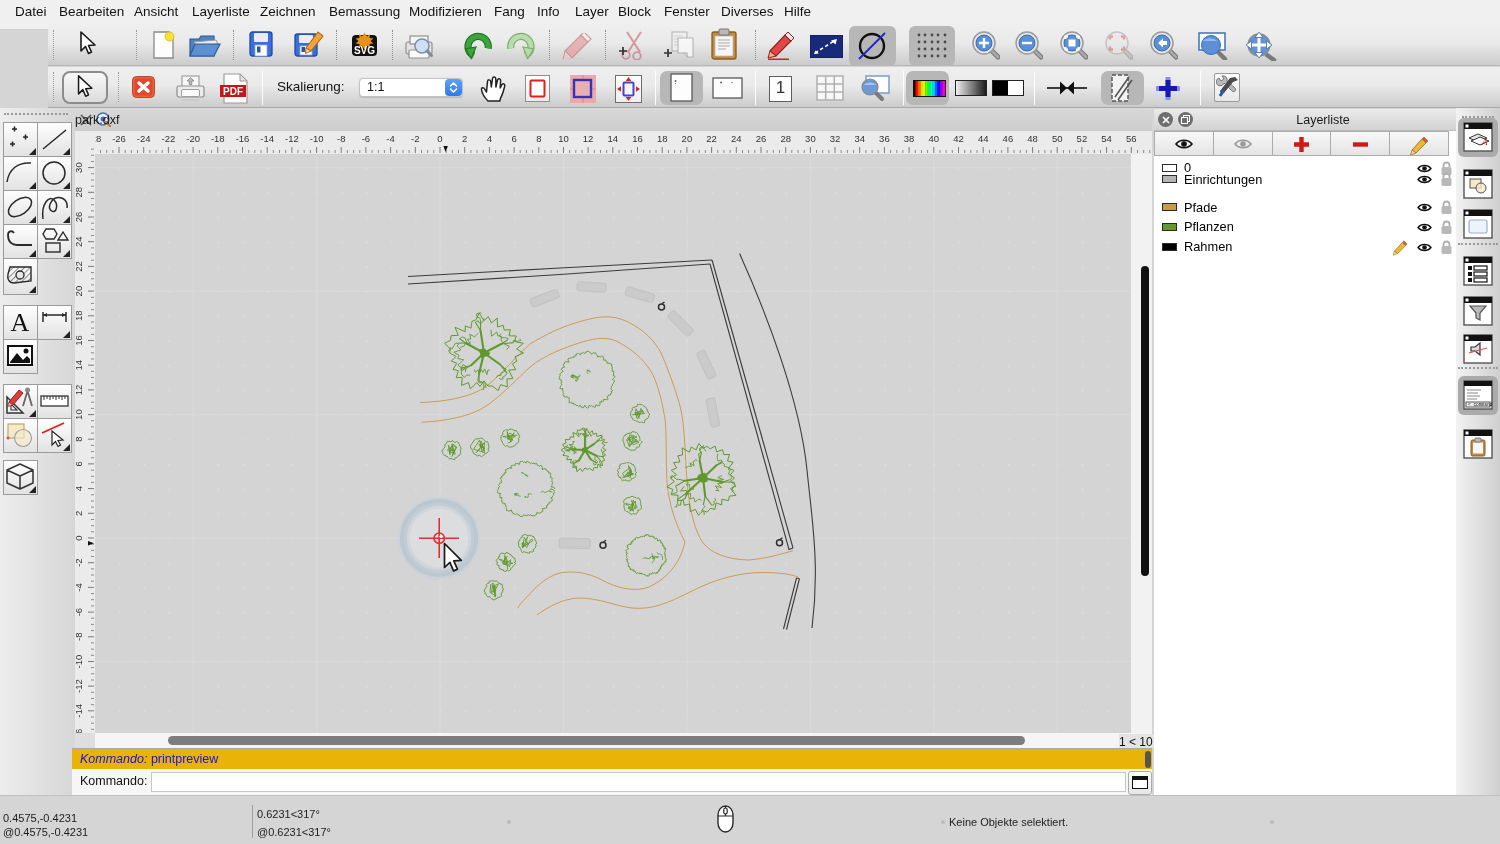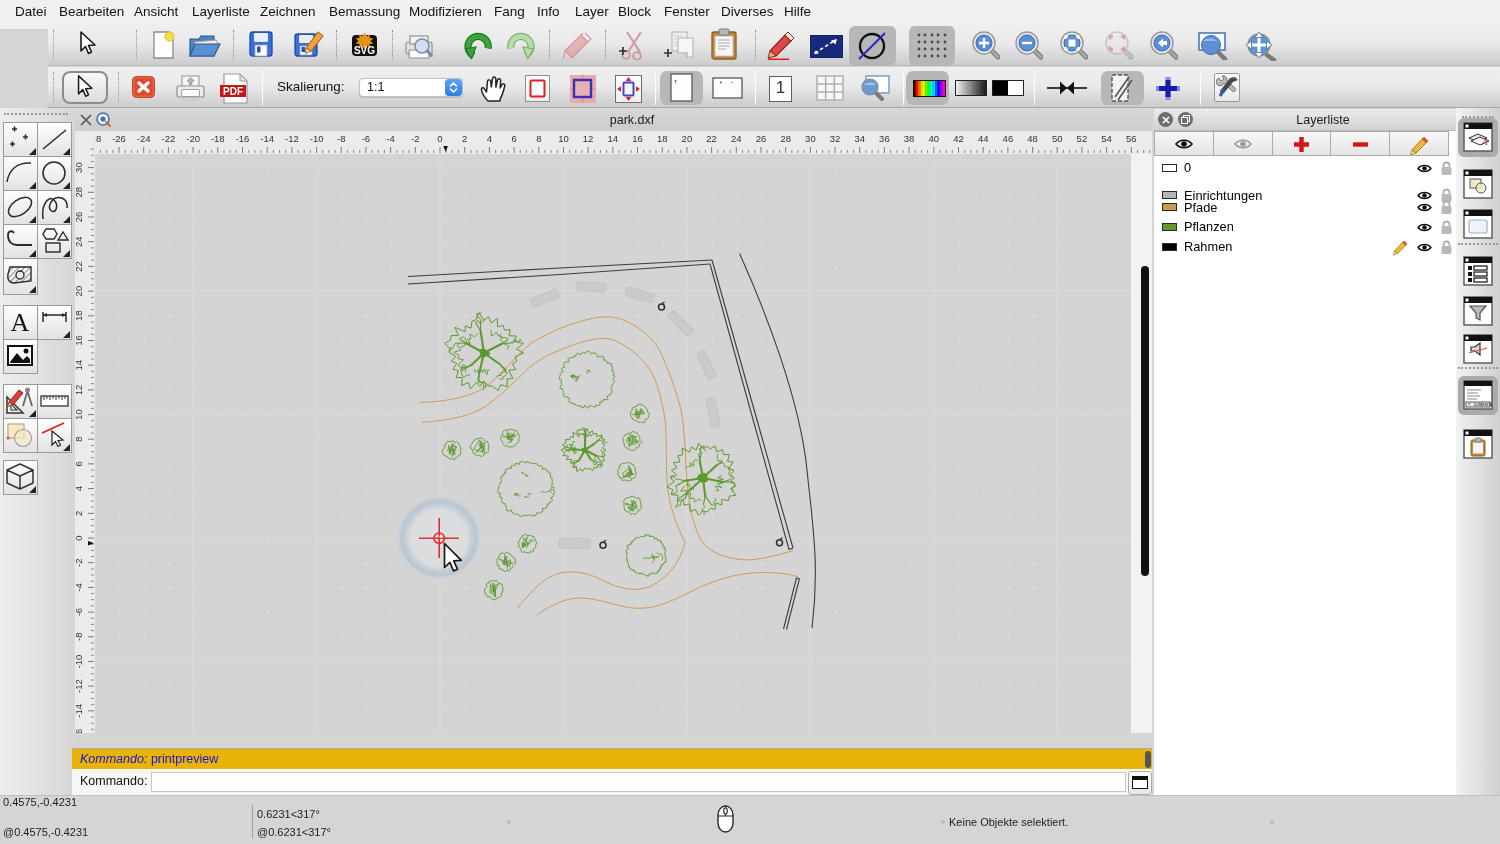--- a/index.html
+++ b/index.html
@@ -1000,21 +1000,26 @@
       </svg></div>
     <div id="tabbar" class="abs">
       <svg class="icon" style="left:5px;top:6px" width="12" height="12" viewBox="0 0 12 12">
         <path d="M1,1 L11,11 M11,1 L1,11" stroke="#555" stroke-width="1.6"></path>
       </svg>
       <svg class="icon" style="left:21px;top:4px" width="15" height="15" viewBox="0 0 15 15">
         <circle cx="7" cy="7" r="6" fill="#e8f0fa" stroke="#4a6fa5" stroke-width="1.5"></circle>
         <circle cx="7" cy="7" r="2.5" fill="#4a6fa5"></circle>
         <path d="M10,10 L14,14" stroke="#c07820" stroke-width="2.2" stroke-linecap="round"></path>
       </svg>
-      <div class="abs" style="left:0;width:1114px;text-align:center;top:5px">park.dxf</div>
+      <div class="abs" style="left:0;width:1114px;top:5px">park.dxf</div>
+    </div>
+    <div id="hscrollrow" class="abs">
+      <div class="abs" style="left:0;top:0;width:20px;height:15px;background:#dedede"></div>
+      <div class="abs" style="left:93px;top:2.5px;width:857px;height:9px;background:#7d7d7d;border-radius:4.5px"></div>
+      <div class="abs" style="left:1044px;top:1px;width:37px;height:14px;background:#e4e4e4;font-size:12px;color:#111;padding-top:1px">1 &lt; 10</div>
     </div>
     <div class="abs" style="left:1131px;top:154px;width:21px;height:579px;background:#f2f2f2"></div>
     <div class="abs" style="left:1141px;top:266px;width:8px;height:310px;background:#111;border-radius:4px"></div>
     <div id="cmdhist" class="abs">
       <span style="position:absolute;left:8px;top:3px;color:#1414e0"><i>Kommando: </i>printpreview</span>
       <div class="abs" style="left:1073px;top:2px;width:6px;height:17px;background:#555;border-radius:3px"></div>
     </div>
     <div id="cmdinput" class="abs">
       <span style="position:absolute;left:8px;top:5px;color:#111">Kommando:</span>
       <div class="abs" style="left:79px;top:3px;width:975px;height:20px;background:#fff;border:1px solid #c6c6c6"></div>
@@ -1060,21 +1065,21 @@
         <span class="lname">0</span>
         <span style="position:absolute;left:262px;top:4px"><svg width="17" height="13" viewBox="0 0 20 16">
             <path d="M2,8 C6,3 14,3 18,8 C14,13 6,13 2,8 Z" fill="none" stroke="#111" stroke-width="1.6"></path>
             <circle cx="10" cy="8" r="2.8" fill="#111"></circle>
           </svg></span>
         <span style="position:absolute;left:286px;top:3px"><svg width="13" height="15" viewBox="0 0 13 15">
             <path d="M3.5,6 V4.5 a3,3 0 0 1 6,0 V6" fill="none" stroke="#b0b0b0" stroke-width="1.8"></path>
             <rect x="1.5" y="6" width="10" height="8" rx="1.5" fill="#b9b9b9"></rect>
           </svg></span>
       </div>
-      <div class="lrow" style="top:76px">
+      <div class="lrow" style="top:60px">
         <span class="swatch" style="background:#b5b5b5"></span>
         <span class="lname">Einrichtungen</span>
         <span style="position:absolute;left:262px;top:4px"><svg width="17" height="13" viewBox="0 0 20 16">
             <path d="M2,8 C6,3 14,3 18,8 C14,13 6,13 2,8 Z" fill="none" stroke="#111" stroke-width="1.6"></path>
             <circle cx="10" cy="8" r="2.8" fill="#111"></circle>
           </svg></span>
         <span style="position:absolute;left:286px;top:3px"><svg width="13" height="15" viewBox="0 0 13 15">
             <path d="M3.5,6 V4.5 a3,3 0 0 1 6,0 V6" fill="none" stroke="#b0b0b0" stroke-width="1.8"></path>
             <rect x="1.5" y="6" width="10" height="8" rx="1.5" fill="#b9b9b9"></rect>
           </svg></span>
@@ -1194,21 +1199,21 @@
           <rect x="1" y="1" width="28" height="6" fill="#111"></rect>
           <rect x="2.5" y="2.5" width="3" height="3" fill="#fff"></rect>
           <g transform="translate(8,9)">
             <rect x="0" y="2" width="14" height="16" rx="1.5" fill="#c08b3e" stroke="#8a5f1e"></rect>
             <rect x="2" y="4.5" width="10" height="11" fill="#f6f6f6"></rect>
             <rect x="4" y="0" width="6" height="4" rx="1" fill="#b9b9b9" stroke="#7c7c7c"></rect>
           </g>
         </svg></div>
     </div>
 <div id="statusbar" class="abs">
-      <span style="position:absolute;left:3px;top:0">0.4575,-0.4231</span>
+      <span style="position:absolute;left:3px;top:16px">0.4575,-0.4231</span>
       <span style="position:absolute;left:3px;top:30px">@0.4575,-0.4231</span>
       <div style="position:absolute;left:252px;top:9px;width:1px;height:33px;background:#9e9e9e"></div>
       <span style="position:absolute;left:257px;top:12px">0.6231&lt;317°</span>
       <span style="position:absolute;left:257px;top:30px">@0.6231&lt;317°</span>
       <div style="position:absolute;left:507px;top:24px;width:4px;height:4px;border-radius:2px;background:#bcbcbc"></div>
       <div style="position:absolute;left:941px;top:24px;width:4px;height:4px;border-radius:2px;background:#bcbcbc"></div>
       <span style="position:absolute;left:949px;top:20px">Keine Objekte selektiert.</span>
       <div style="position:absolute;left:1270px;top:24px;width:4px;height:4px;border-radius:2px;background:#bcbcbc"></div>
       <svg style="position:absolute;left:716px;top:7px" width="19" height="31" viewBox="0 0 19 31">
         <path d="M2,12 a7.5,9 0 0 1 15,0 V20 a7.5,9 0 0 1 -15,0 Z" fill="#fff" stroke="#2a2a2a" stroke-width="1.4"></path>

